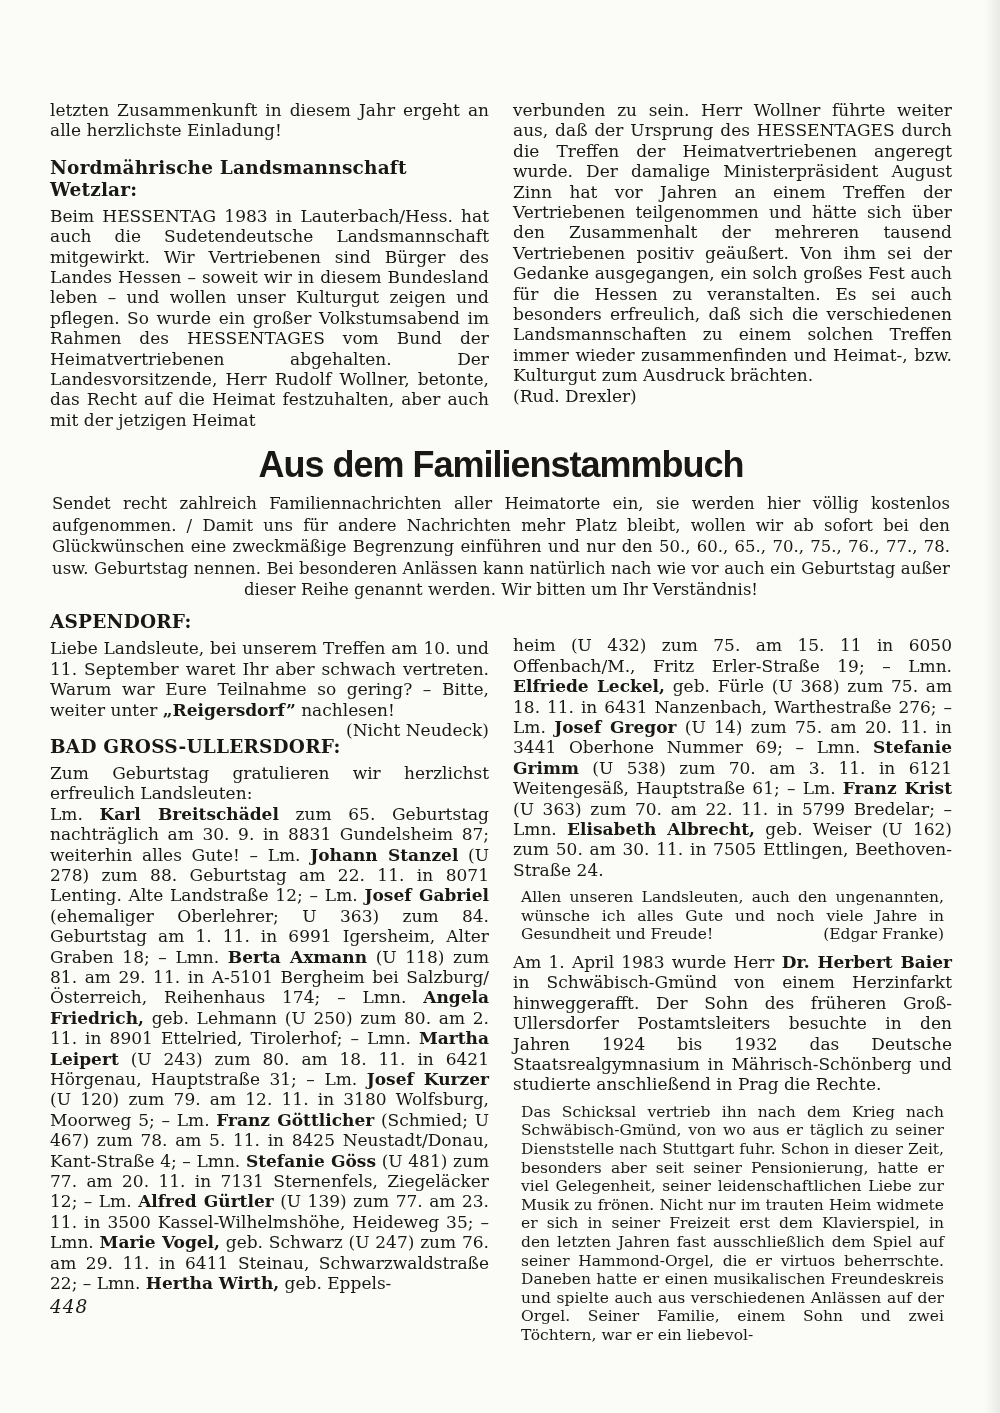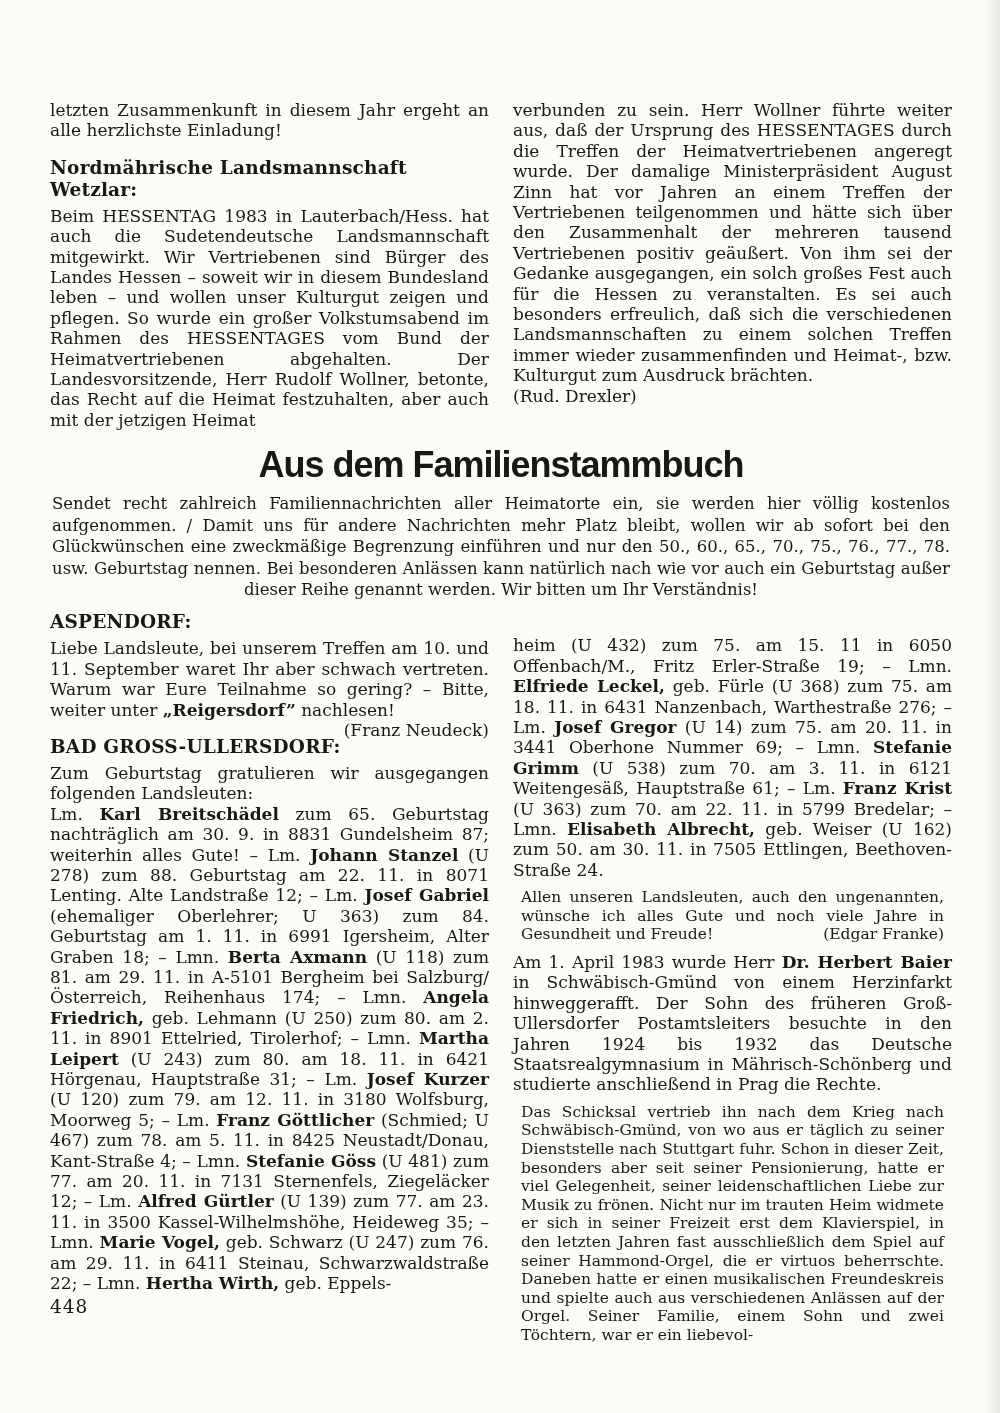--- a/index.html
+++ b/index.html
@@ -61,21 +61,21 @@
     font-size: 16.5px; line-height: 21.4px;
     text-align: justify;
     text-align-last: center;
     hyphens: auto; -webkit-hyphens: auto;
   }
   .main-block { margin-top: 11px; }
   .col-right-pad { padding-top: 24px; }
 
   .page-number {
     position: absolute; left: 50px; top: 1296px;
-    font-size: 18.5px; letter-spacing: 1px;
+    font-size: 18.5px; letter-spacing: 1px; font-style: italic;
   }
 </style>
 </head>
 <body style="--paper: #fbfbf8; --ink: #1a1814;">
 
 <div class="sheet">
   <div class="content">
 
     <div class="two-col">
       <div class="col">
@@ -90,24 +90,24 @@
     </div>
 
     <h1 class="main-title">Aus dem Familienstammbuch</h1>
 
     <p class="intro">Sendet recht zahlreich Familiennachrichten aller Heimatorte ein, sie werden hier völlig kostenlos aufgenommen. / Damit uns für andere Nachrichten mehr Platz bleibt, wollen wir ab sofort bei den Glückwünschen eine zweckmäßige Begrenzung einführen und nur den 50., 60., 65., 70., 75., 76., 77., 78. usw. Geburtstag nennen. Bei besonderen Anlässen kann natürlich nach wie vor auch ein Geburtstag außer dieser Reihe genannt werden. Wir bitten um Ihr Verständnis!</p>
 
     <div class="two-col main-block">
 
       <div class="col">
         <h3 class="sec-head first">ASPENDORF:</h3>
-        <p class="body"><span>Liebe Landsleute, bei unserem Treffen am 10. und 11. September waret Ihr aber schwach vertreten. Warum war Eure Teilnahme so gering? – Bitte, weiter unter <b>„Reigersdorf”</b> nachlesen!</span><span class="byline-float">(Franz Neudeck)</span></p>
+        <p class="body"><span>Liebe Landsleute, bei unserem Treffen am 10. und 11. September waret Ihr aber schwach vertreten. Warum war Eure Teilnahme so gering? – Bitte, weiter unter <b>„Reigersdorf”</b> nachlesen!</span><span class="byline-float">(Nicht Neudeck)</span></p>
 
         <h3 class="sec-head">BAD GROSS-ULLERSDORF:</h3>
-        <p class="body">Zum Geburtstag gratulieren wir ausgegangen folgenden Landsleuten:</p>
+        <p class="body">Zum Geburtstag gratulieren wir herzlichst erfreulich Landsleuten:</p>
         <p class="body">Lm. <b>Karl Breitschädel</b> zum 65. Geburtstag nachträglich am 30. 9. in 8831 Gundelsheim 87; weiterhin alles Gute! – Lm. <b>Johann Stanzel</b> (U 278) zum 88. Geburtstag am 22. 11. in 8071 Lenting. Alte Landstraße 12; – Lm. <b>Josef Gabriel</b> (ehemaliger Oberlehrer; U 363) zum 84. Geburtstag am 1. 11. in 6991 Igersheim, Alter Graben 18; – Lmn. <b>Berta Axmann</b> (U 118) zum 81. am 29. 11. in A-5101 Bergheim bei Salzburg/Österreich, Reihenhaus 174; – Lmn. <b>Angela Friedrich,</b> geb. Lehmann (U 250) zum 80. am 2. 11. in 8901 Ettelried, Tirolerhof; – Lmn. <b>Martha Leipert</b> (U 243) zum 80. am 18. 11. in 6421 Hörgenau, Hauptstraße 31; – Lm. <b>Josef Kurzer</b> (U 120) zum 79. am 12. 11. in 3180 Wolfsburg, Moorweg 5; – Lm. <b>Franz Göttlicher</b> (Schmied; U 467) zum 78. am 5. 11. in 8425 Neustadt/Donau, Kant-Straße 4; – Lmn. <b>Stefanie Göss</b> (U 481) zum 77. am 20. 11. in 7131 Sternenfels, Ziegeläcker 12; – Lm. <b>Alfred Gürtler</b> (U 139) zum 77. am 23. 11. in 3500 Kassel-Wilhelmshöhe, Heideweg 35; – Lmn. <b>Marie Vogel,</b> geb. Schwarz (U 247) zum 76. am 29. 11. in 6411 Steinau, Schwarzwaldstraße 22; – Lmn. <b>Hertha Wirth,</b> geb. Eppels-</p>
       </div>
 
       <div class="col col-right-pad">
         <p class="body">heim (U 432) zum 75. am 15. 11 in 6050 Offenbach/M., Fritz Erler-Straße 19; – Lmn. <b>Elfriede Leckel,</b> geb. Fürle (U 368) zum 75. am 18. 11. in 6431 Nanzenbach, Warthestraße 276; – Lm. <b>Josef Gregor</b> (U 14) zum 75. am 20. 11. in 3441 Oberhone Nummer 69; – Lmn. <b>Stefanie Grimm</b> (U 538) zum 70. am 3. 11. in 6121 Weitengesäß, Hauptstraße 61; – Lm. <b>Franz Krist</b> (U 363) zum 70. am 22. 11. in 5799 Bredelar; – Lmn. <b>Elisabeth Albrecht,</b> geb. Weiser (U 162) zum 50. am 30. 11. in 7505 Ettlingen, Beethoven-Straße 24.</p>
         <p class="small mt-small"><span>Allen unseren Landsleuten, auch den ungenannten, wünsche ich alles Gute und noch viele Jahre in Gesundheit und Freude!</span> <span class="byline-float">(Edgar Franke)</span></p>
         <p class="body mt-para">Am 1. April 1983 wurde Herr <b>Dr. Herbert Baier</b> in Schwäbisch-Gmünd von einem Herzinfarkt hinweggerafft. Der Sohn des früheren Groß-Ullersdorfer Postamtsleiters besuchte in den Jahren 1924 bis 1932 das Deutsche Staatsrealgymnasium in Mährisch-Schönberg und studierte anschließend in Prag die Rechte.</p>
         <p class="small">Das Schicksal vertrieb ihn nach dem Krieg nach Schwäbisch-Gmünd, von wo aus er täglich zu seiner Dienststelle nach Stuttgart fuhr. Schon in dieser Zeit, besonders aber seit seiner Pensionierung, hatte er viel Gelegenheit, seiner leidenschaftlichen Liebe zur Musik zu frönen. Nicht nur im trauten Heim widmete er sich in seiner Freizeit erst dem Klavierspiel, in den letzten Jahren fast ausschließlich dem Spiel auf seiner Hammond-Orgel, die er virtuos beherrschte. Daneben hatte er einen musikalischen Freundeskreis und spielte auch aus verschiedenen Anlässen auf der Orgel. Seiner Familie, einem Sohn und zwei Töchtern, war er ein liebevol-</p>
       </div>
 

